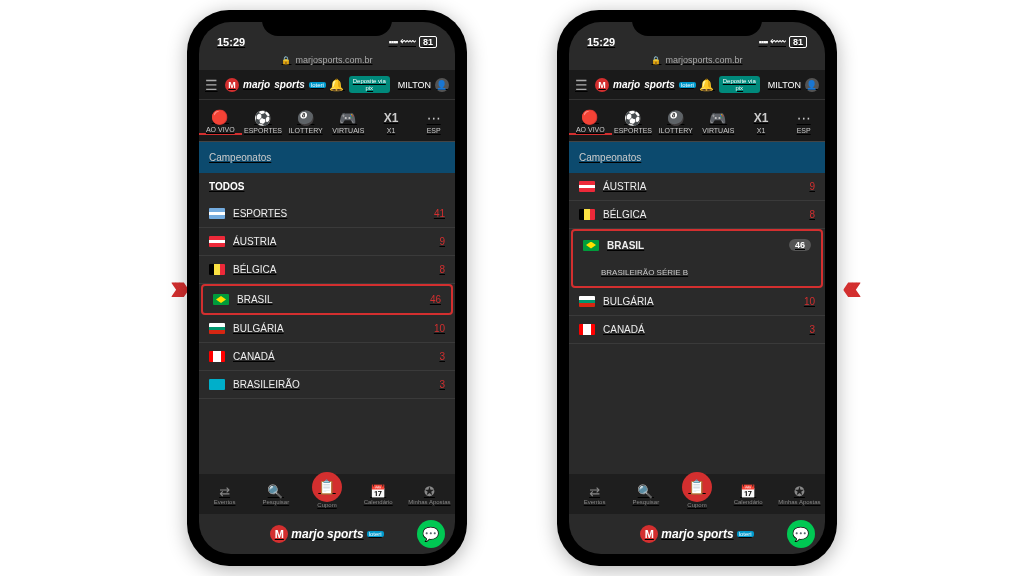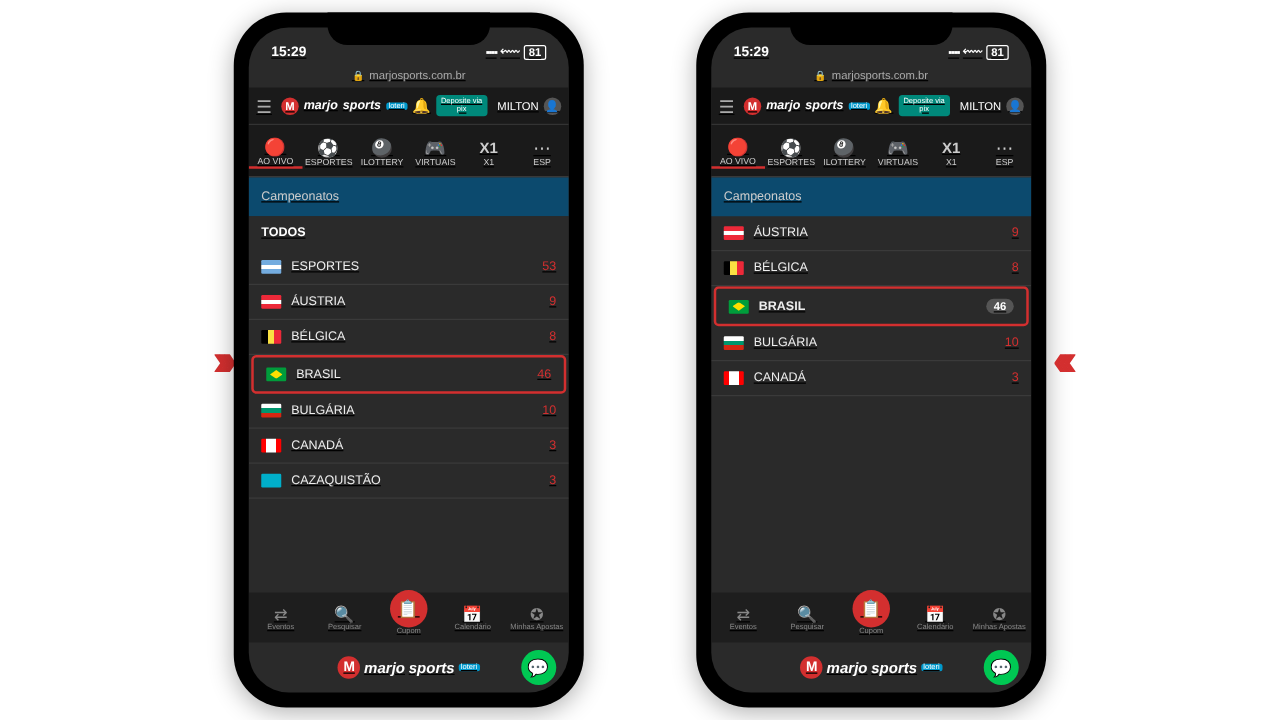--- a/index.html
+++ b/index.html
@@ -202,21 +202,21 @@
       <div class="tab"><span class="tab-icon">🎮</span><span>VIRTUAIS</span></div>
       <div class="tab"><span class="tab-icon" style="font-weight:bold;font-size:12px">X1</span><span>X1</span></div>
       <div class="tab"><span class="tab-icon">⋯</span><span>ESP</span></div>
     </div>
     <div class="section-header">Campeonatos</div>
     <div class="section-todos">TODOS</div>
     <div class="country-list" id="list-left">
         <div class="country-row">
           <span class="flag flag-ar"></span>
           <span class="country-name">ESPORTES</span>
-          <span class="country-count">53</span>
+          <span class="country-count">41</span>
         </div>
         <div class="country-row">
           <span class="flag flag-at"></span>
           <span class="country-name">ÁUSTRIA</span>
           <span class="country-count">9</span>
         </div>
         <div class="country-row">
           <span class="flag flag-be"></span>
           <span class="country-name">BÉLGICA</span>
           <span class="country-count">8</span>
@@ -231,21 +231,21 @@
           <span class="country-name">BULGÁRIA</span>
           <span class="country-count">10</span>
         </div>
         <div class="country-row">
           <span class="flag flag-ca"></span>
           <span class="country-name">CANADÁ</span>
           <span class="country-count">3</span>
         </div>
         <div class="country-row">
           <span class="flag flag-kz"></span>
-          <span class="country-name">CAZAQUISTÃO</span>
+          <span class="country-name">BRASILEIRÃO</span>
           <span class="country-count">3</span>
         </div>
       </div>
     <div class="bottom-nav">
       <div class="nav-item"><span class="nav-icon">⇄</span><span>Eventos</span></div>
       <div class="nav-item"><span class="nav-icon">🔍</span><span>Pesquisar</span></div>
       <div class="nav-item active"><span class="nav-circle">📋</span><span>Cupom</span></div>
       <div class="nav-item"><span class="nav-icon">📅</span><span>Calendário</span></div>
       <div class="nav-item"><span class="nav-icon">✪</span><span>Minhas Apostas</span></div>
     </div>
@@ -303,20 +303,21 @@
           <span class="flag flag-be"></span>
           <span class="country-name">BÉLGICA</span>
           <span class="country-count">8</span>
         </div>
         <div class="sub-list" style="border-top: 2px solid rgb(211, 47, 47);">
           <div class="country-row" style="border: none; font-weight: bold;">
             <span class="flag flag-br"></span>
             <span class="country-name">BRASIL</span>
             <span class="country-count badge">46</span>
           </div>
+          <div class="sub-row">BRASILEIRÃO SÉRIE B</div>
         </div>
         <div class="country-row">
           <span class="flag flag-bg"></span>
           <span class="country-name">BULGÁRIA</span>
           <span class="country-count">10</span>
         </div>
         <div class="country-row">
           <span class="flag flag-ca"></span>
           <span class="country-name">CANADÁ</span>
           <span class="country-count">3</span>

